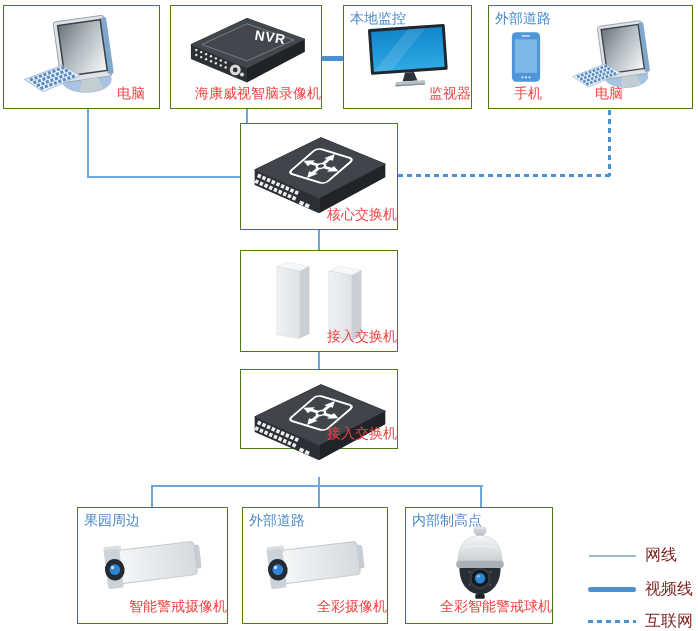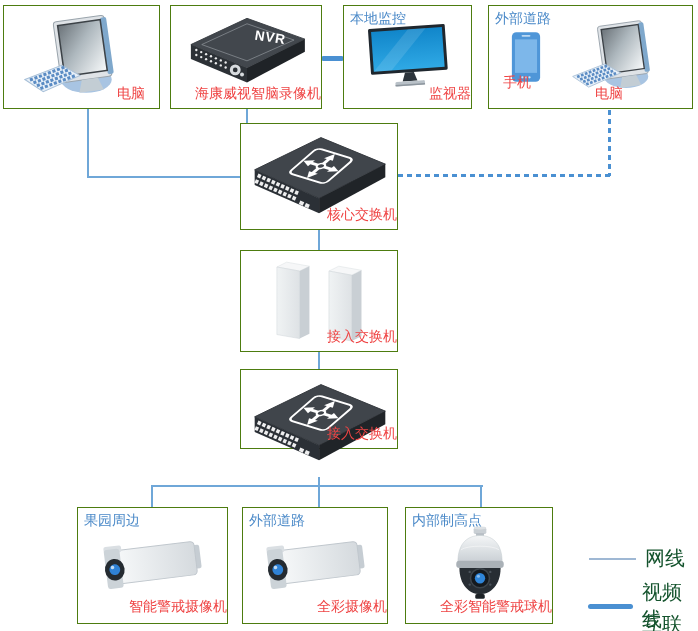--- a/index.html
+++ b/index.html
@@ -8,21 +8,21 @@
   .node { position:absolute; background:#fff; border:1px solid #4d7c0f; }
   .hdr { position:absolute; top:4px; left:6px; color:#4a89c8; font-size:14px; white-space:nowrap; }
   .lbl { position:absolute; color:#ef4444; font-size:14px; white-space:nowrap; }
   .center-b { bottom:5px; left:0; right:0; text-align:right; }
   .line { position:absolute; background:#6fa7d8; }
   .thick-line { position:absolute; background:#4a90d2; height:5px; border-radius:3px; }
   .dash-h { position:absolute; height:3px; background:repeating-linear-gradient(90deg,#4a90d2 0 5px,transparent 5px 9px); }
   .dash-v { position:absolute; width:3px; background:repeating-linear-gradient(180deg,#4a90d2 0 5px,transparent 5px 9px); }
   .icon { position:absolute; }
   .legend-row { position:absolute; display:flex; align-items:center; gap:9px; }
-  .legend-row .txt { color:#14532d; font-size:20px; }
+  .legend-row .txt { color:#7f1d1d; font-size:16px; }
   .sample-thin { width:47px; height:2px; background:#9fb8d4; }
   .sample-thick { width:48px; height:5px; background:#4a90d2; border-radius:3px; }
   .sample-dash { width:48px; height:3px; background:repeating-linear-gradient(90deg,#4a90d2 0 5px,transparent 5px 9px); }
 </style>
 </head>
 <body>
 
 <div id="stage">
 
   <svg width="0" height="0" style="position:absolute">
@@ -153,21 +153,21 @@
       <g transform="translate(4,54)">
         <polygon points="0,14 36,0 54,10 18,26" fill="#e8f0f8" stroke="#a8c0d8" stroke-width="1"></polygon>
         <g stroke="#5b8cc4" stroke-width="3" stroke-dasharray="3 1.7">
           <line x1="5" y1="14.5" x2="39" y2="1.8"></line>
           <line x1="8.4" y1="17.3" x2="42.4" y2="4.6"></line>
           <line x1="11.8" y1="20.1" x2="45.8" y2="7.4"></line>
           <line x1="15.2" y1="22.9" x2="49.2" y2="10.2"></line>
         </g>
       </g>
     </svg>
-    <div class="lbl" style="left:14px;bottom:16px;width:50px;text-align:left">手机</div>
+    <div class="lbl" style="left:14px;bottom:5px;width:50px;text-align:center">手机</div>
     <div class="lbl" style="left:95px;bottom:5px;width:50px;text-align:center">电脑</div>
   </div>
 
   <div class="node" style="left:240px;top:123px;width:158px;height:107px">
     <svg class="icon" style="left:8px;top:6px" width="142" height="90" viewBox="0 0 150 95">
       <polygon points="6,42 76,8 144,36 74,72" fill="#40454b" stroke="#34383d" stroke-width="1"></polygon>
       <polygon points="6,42 74,72 74,88 6,58" fill="#2b3036"></polygon>
       <polygon points="74,72 144,36 144,50 74,88" fill="#202428"></polygon>
       <g transform="translate(76,38) rotate(-12) scale(1,0.55) rotate(45)" stroke="#ffffff" fill="#ffffff">
         <rect x="-25" y="-25" width="50" height="50" rx="6" fill="none" stroke-width="3"></rect>

